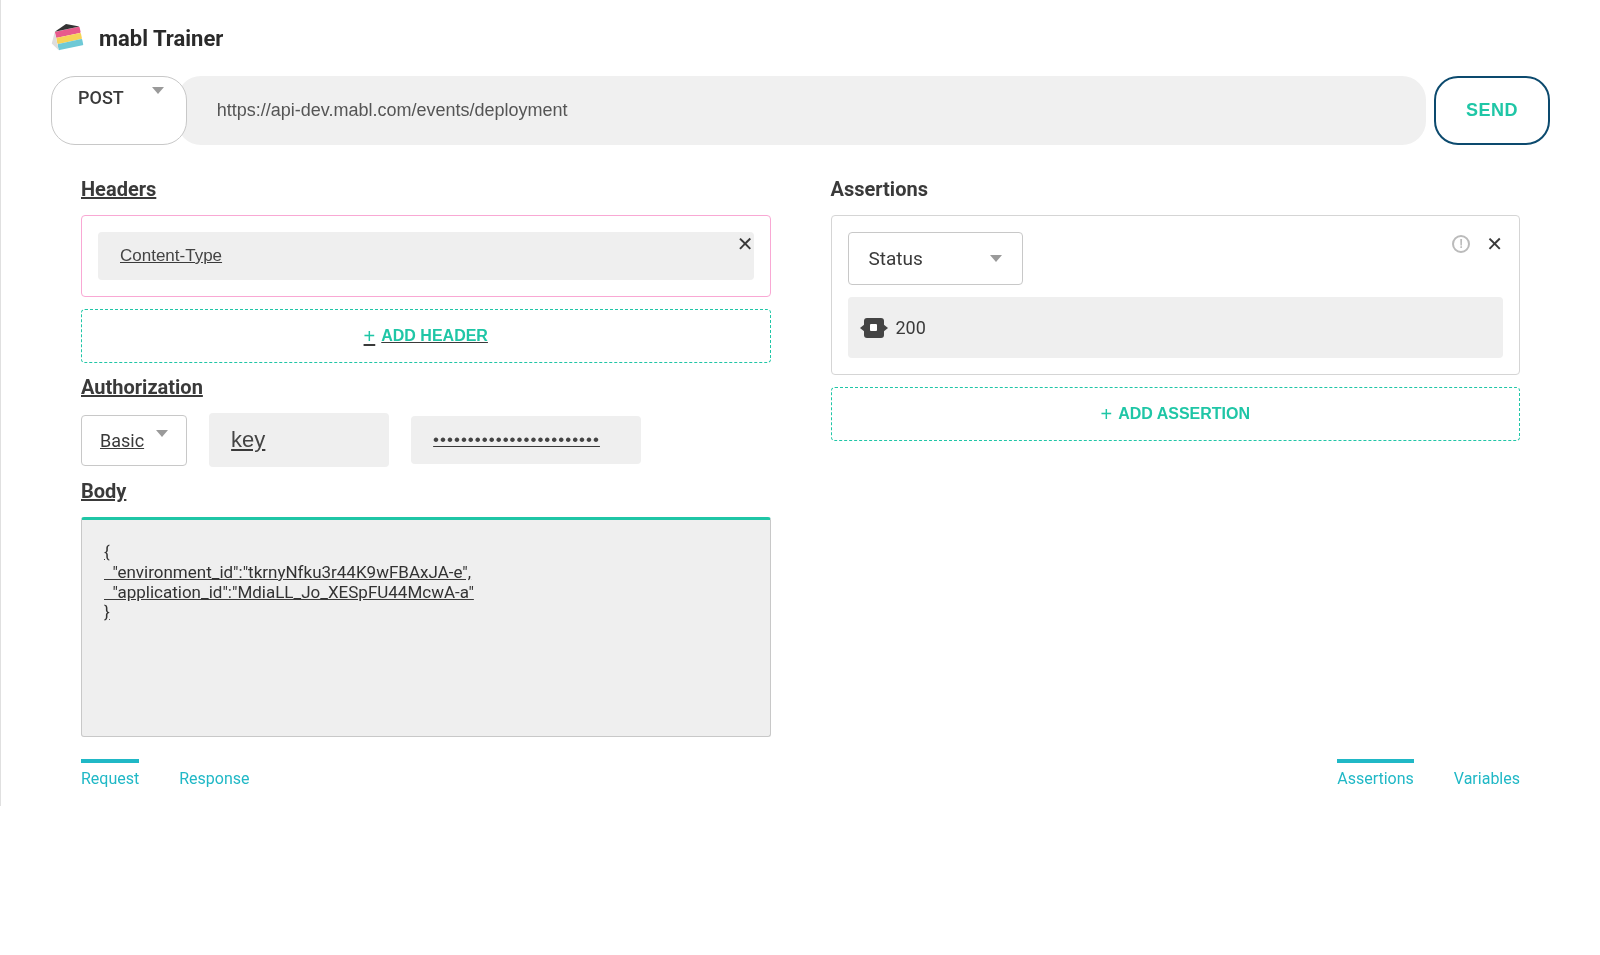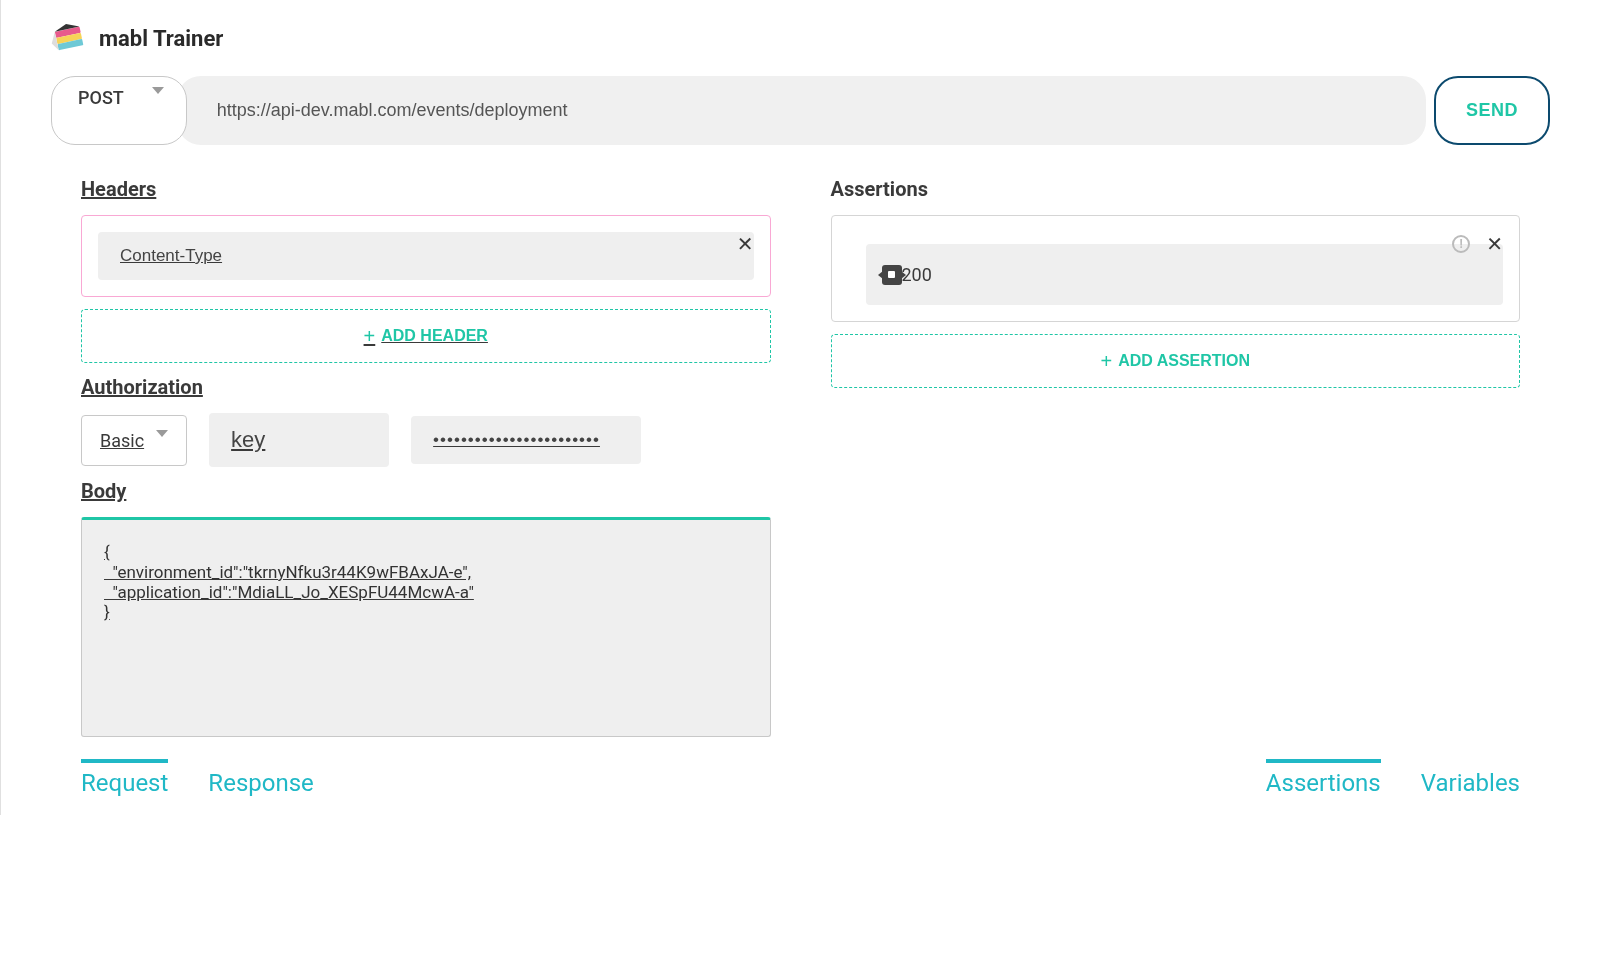--- a/index.html
+++ b/index.html
@@ -235,23 +235,22 @@
   margin-top: 12px;
   background: #fff;
 }
 .assertion-value {
   background: #efefef;
   border-radius: 4px;
   padding: 20px 16px;
   margin-top: 12px;
   display: flex;
   align-items: center;
-  gap: 0;
-  font-size: 18px;
-  margin-left: 18px;
+  gap: 12px;
+  font-size: 18px;
 }
 .var-icon {
   width: 20px;
   height: 20px;
   background: #444;
   border-radius: 3px;
   color: #fff;
   font-size: 11px;
   display: flex;
   align-items: center;
@@ -272,21 +271,21 @@
   width: 7px; height: 7px; background: #fff; border-radius: 1px;
 }
 .bottom-tabs {
   display: flex;
   justify-content: space-between;
   padding: 22px 80px 18px 80px;
 }
 .tab-group { display: flex; gap: 40px; }
 .tab {
   color: #20b8c6;
-  font-size: 24px;
+  font-size: 16px;
   cursor: pointer;
   padding-top: 10px;
 }
 .tab.active {
   border-top: 4px solid #20b8c6;
   padding-top: 6px;
 }
 </style>
 </head>
 <body>
@@ -350,20 +349,24 @@
   </div>
 
   <div class="right-panel">
 
     <div class="section-title">Assertions</div>
     <div class="assertion-card">
       <div class="assertion-top-icons">
         <span class="info-icon">!</span>
         <span style="cursor:pointer;font-size:20px;">✕</span>
       </div>
+      <div class="assertion-type">
+        <span>Status</span>
+        <span class="chevron-down"></span>
+      </div>
       <div class="assertion-value">
         <span class="var-icon">
             <span class="var-icon-inner"></span>
           </span>
         <span>200</span>
       </div>
     </div>
     <button class="dashed-btn">
       <span class="plus">+</span>
       <span>ADD ASSERTION</span>

